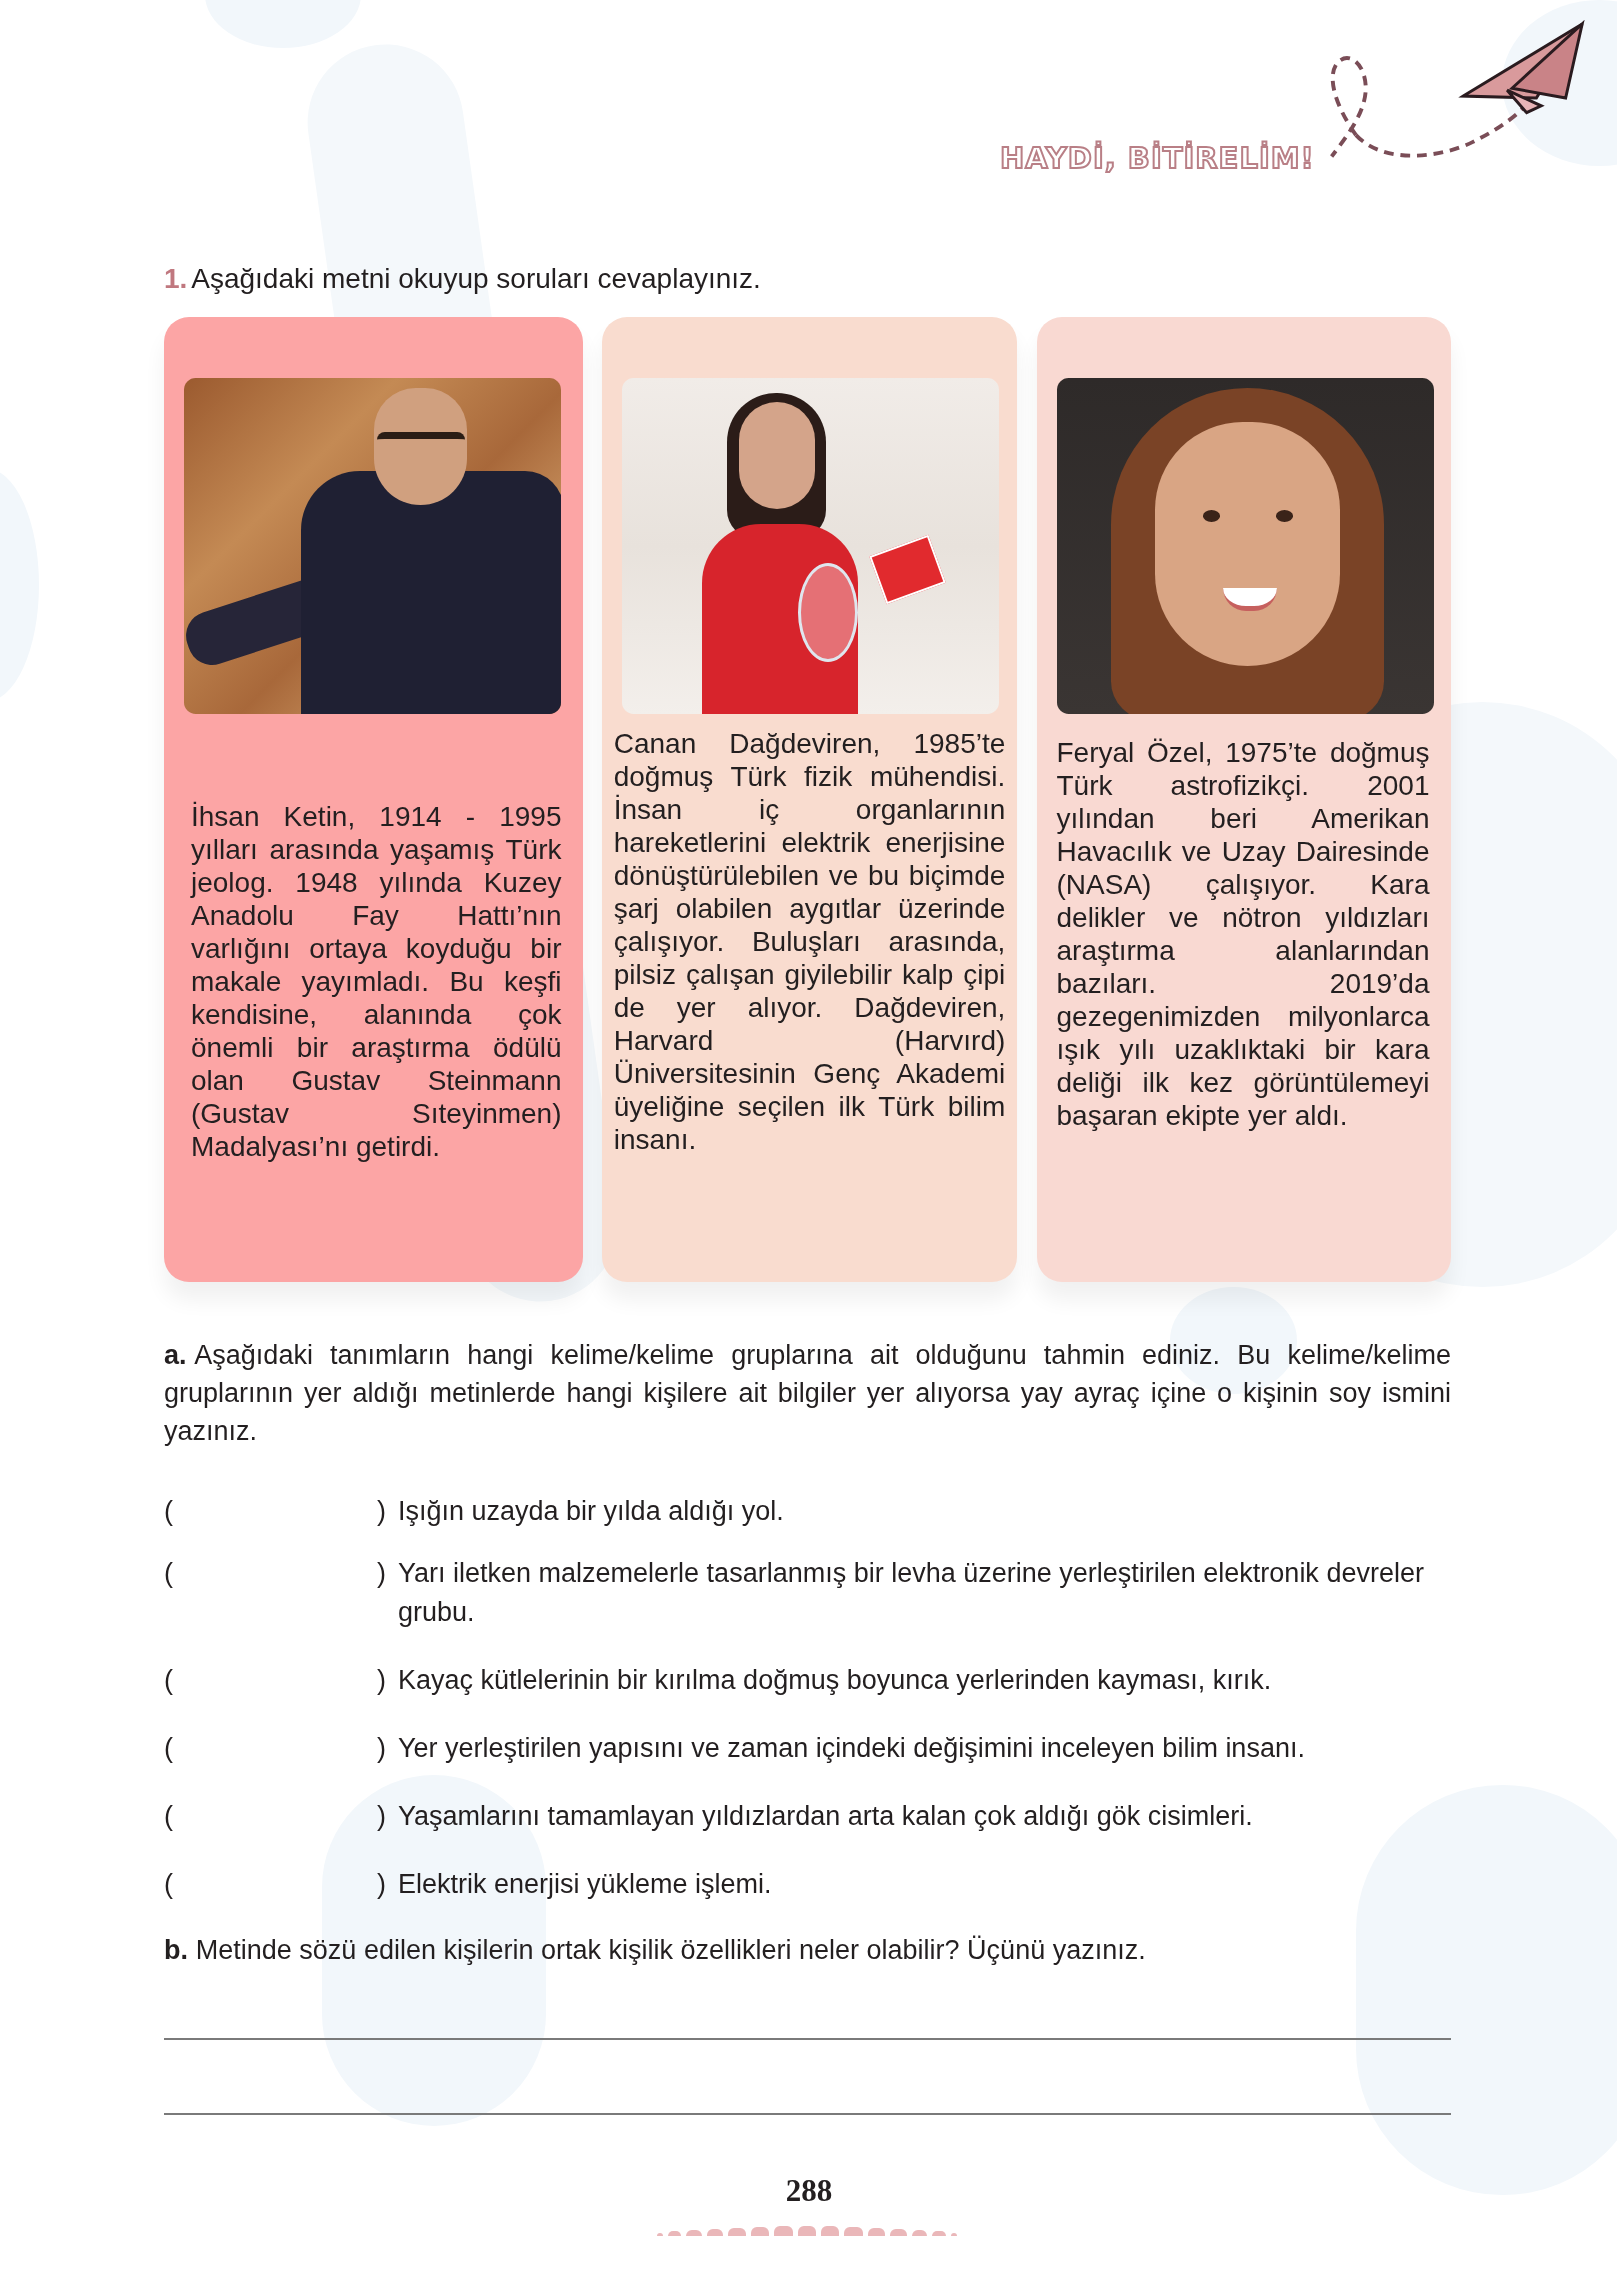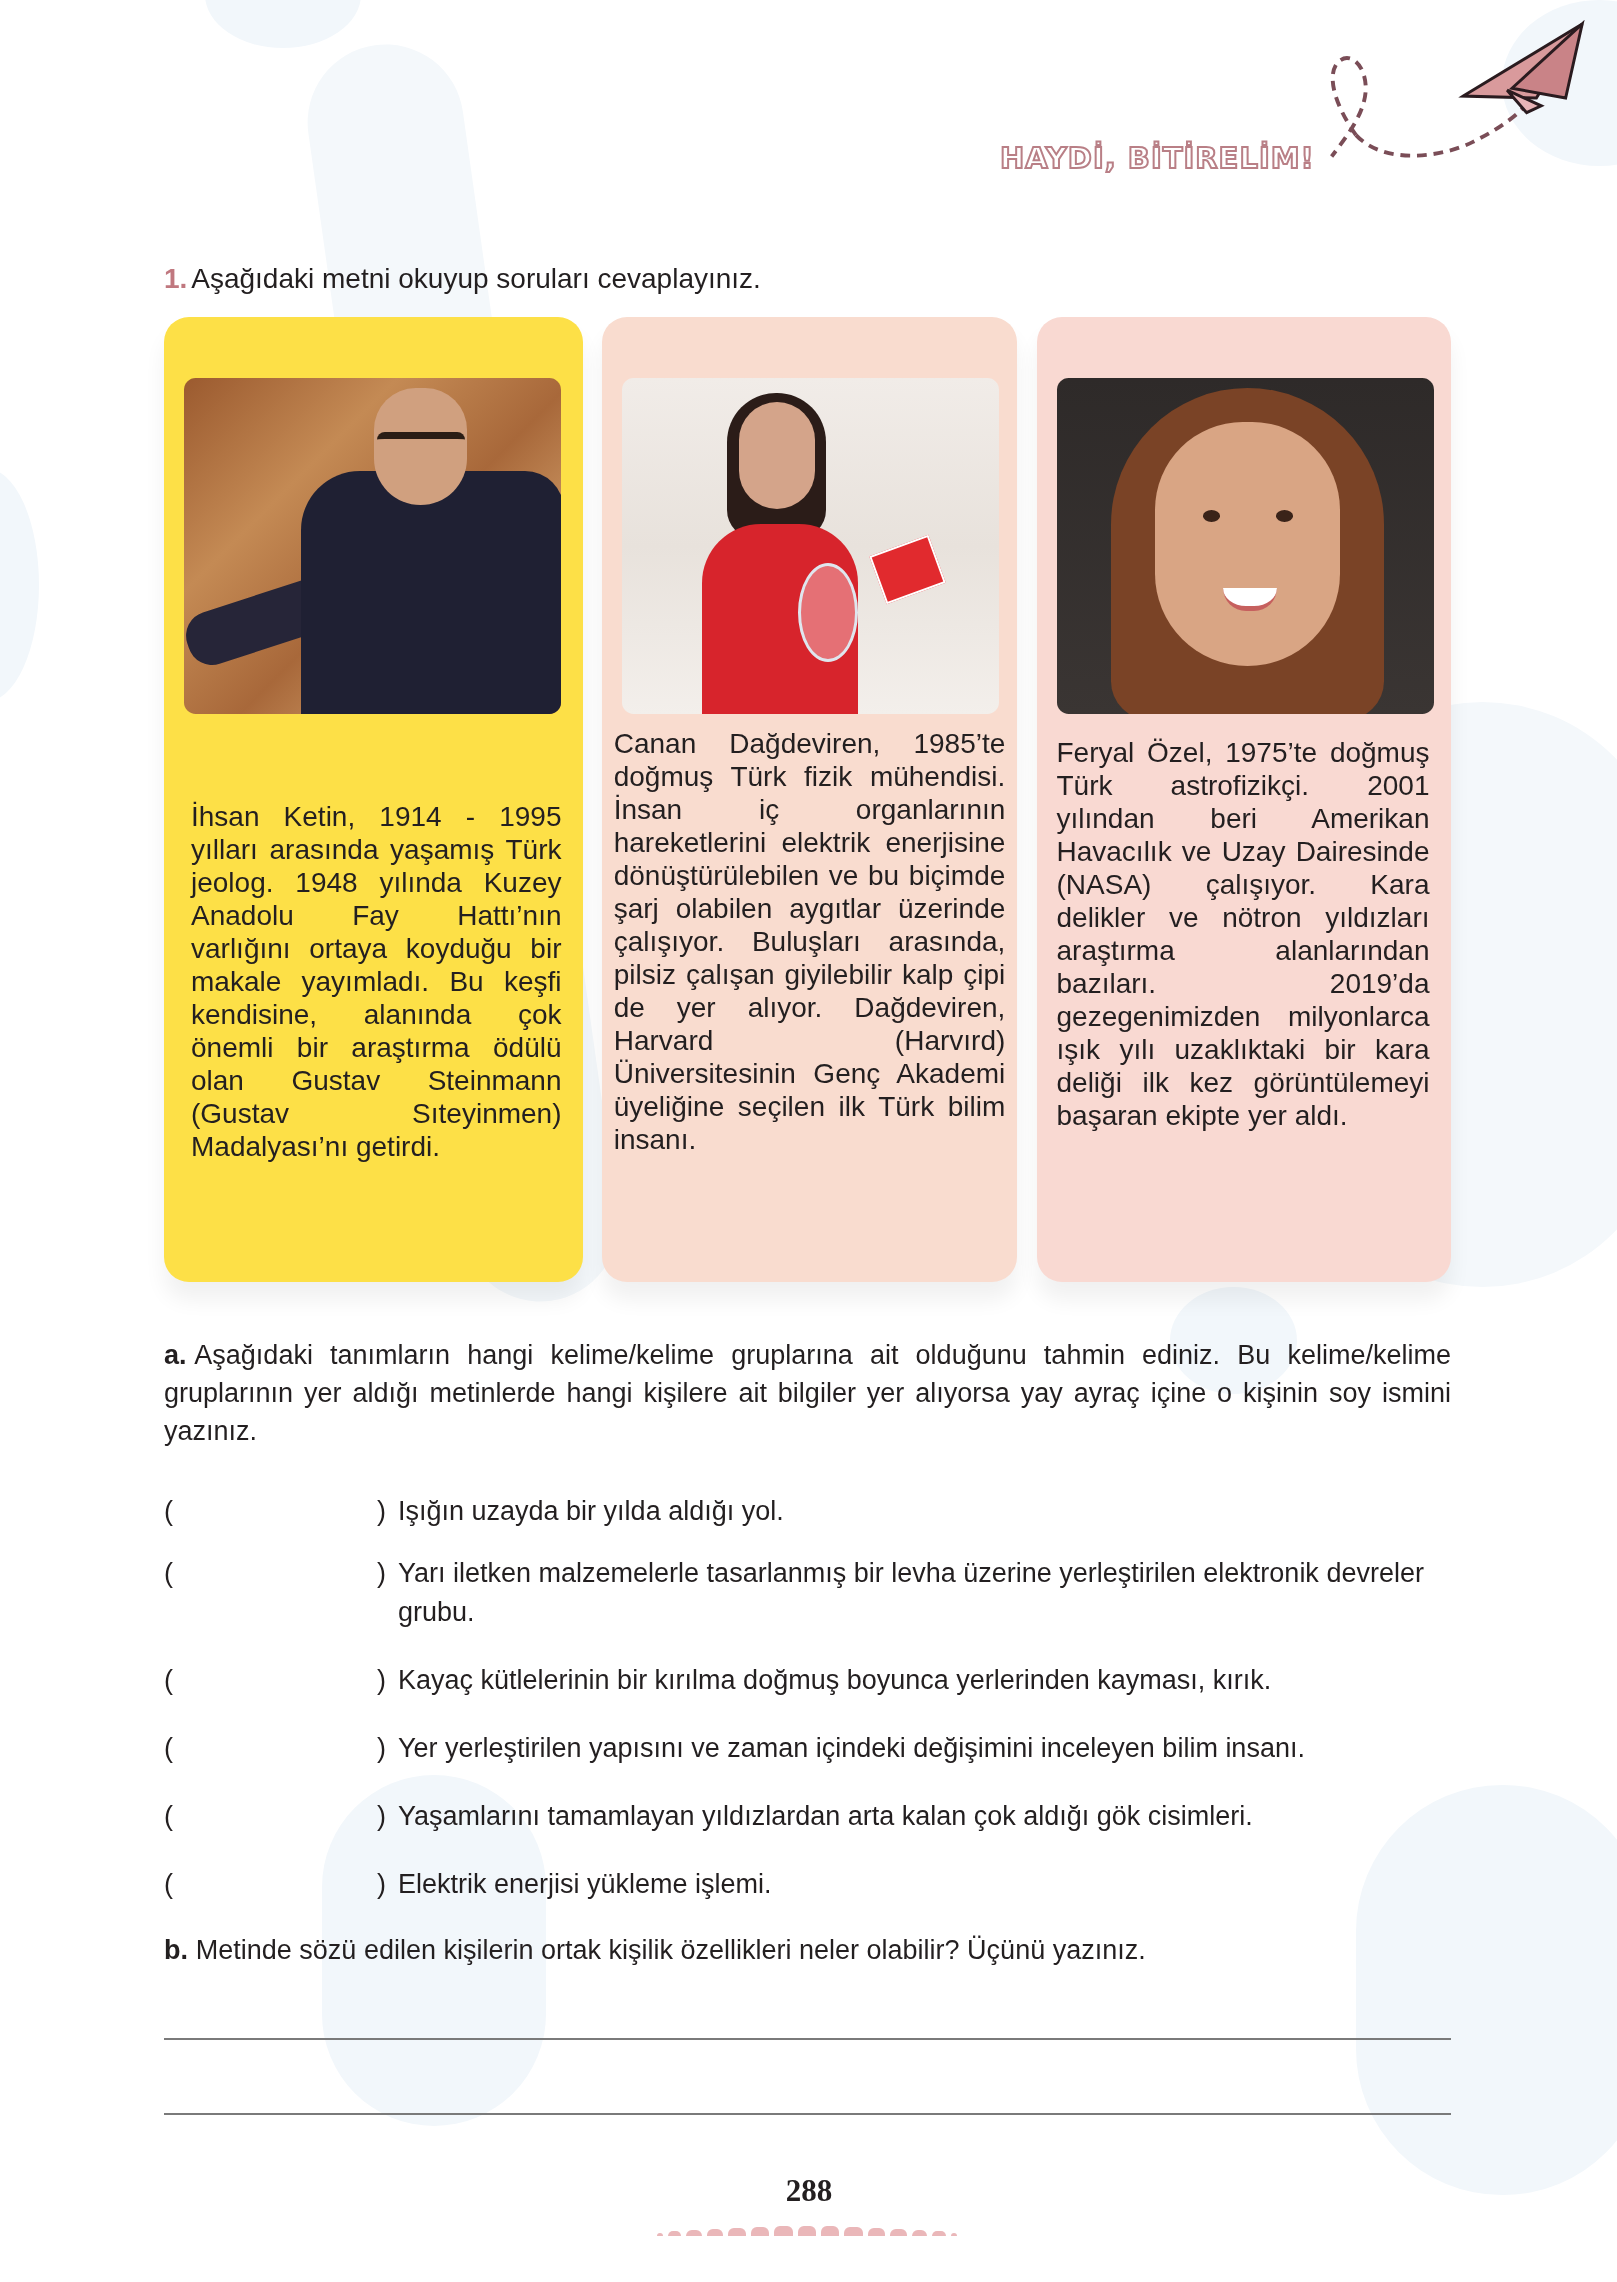--- a/index.html
+++ b/index.html
@@ -27,21 +27,21 @@
       -webkit-text-stroke: 2px #b97f86;
     }
 
     .instruction { position: absolute; left: 164px; top: 238px; font-size: 28px; z-index: 2; font-family: "Liberation Sans", sans-serif; margin-top: 25px; }
     .instruction .num { color: #c0787f; font-weight: bold; margin-right: 3.9px; }
 
     .card {
       position: absolute; top: 317px; height: 965px; border-radius: 25px; z-index: 2;
       box-shadow: 0 17.6px 21.5px rgba(0,0,0,0.06);
     }
-    .card-1 { left: 164px; width: 419px; background: #fde047; }
+    .card-1 { left: 164px; width: 419px; background: #fca5a5; }
     .card-2 { left: 602px; width: 415px; background: #f9dccf; }
     .card-3 { left: 1037px; width: 414px; background: #f9d9d2; }
 
     .photo { position: absolute; top: 61px; left: 19.5px; width: 377px; height: 336px; border-radius: 11.7px; overflow: hidden; }
     .photo-1 { background: linear-gradient(135deg, #9b5a2f 0%, #c48a54 30%, #a8683a 55%, #d29f6a 80%, #8d5530 100%); }
     .photo-1 .figure-body { position: absolute; left: 117px; top: 93px; width: 263px; height: 254px; background: #1f2033; border-radius: 59px 39px 0 0; }
     .photo-1 .figure-head { position: absolute; left: 190px; top: 9.8px; width: 93px; height: 117px; background: #d0a07f; border-radius: 44px 44px 49px 49px; }
     .photo-1 .figure-glasses { position: absolute; left: 193px; top: 54px; width: 88px; height: 19.5px; border-top: 7.8px solid #2a1d15; border-radius: 7.8px; }
     .photo-1 .figure-arm { position: absolute; left: 0px; top: 215px; width: 166px; height: 54px; background: #262538; transform: rotate(-18deg); border-radius: 24.4px; }
 

